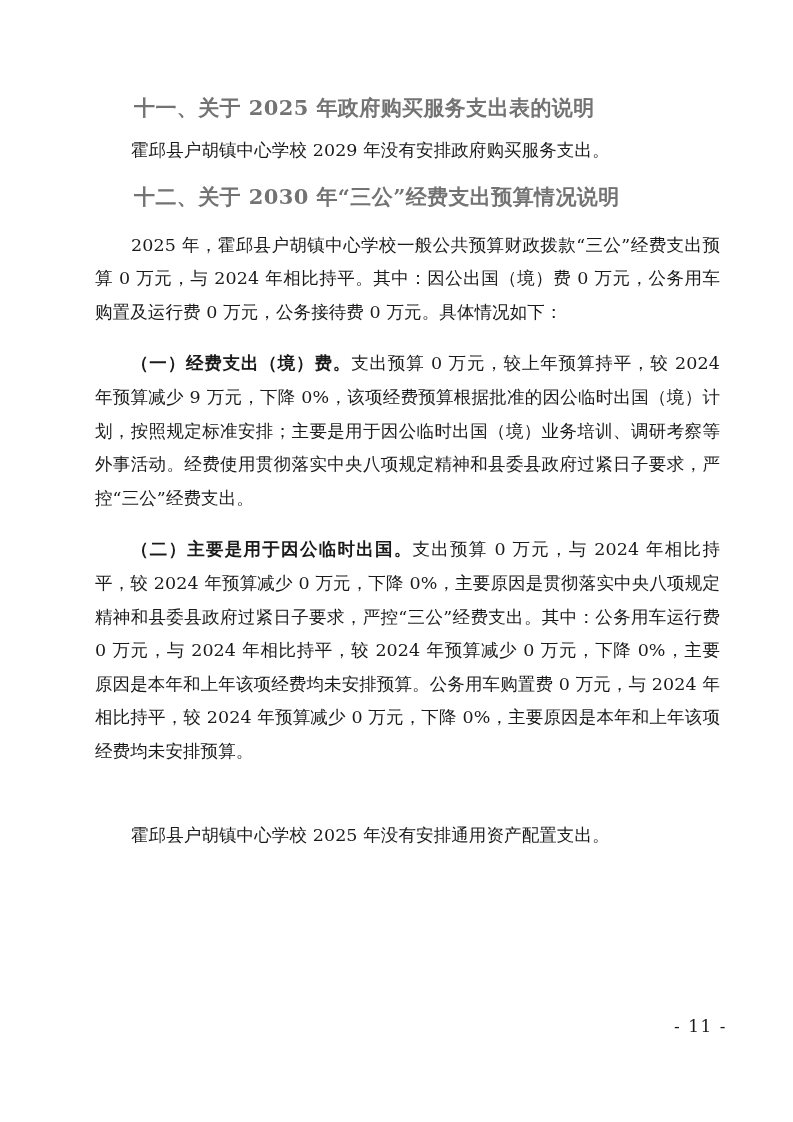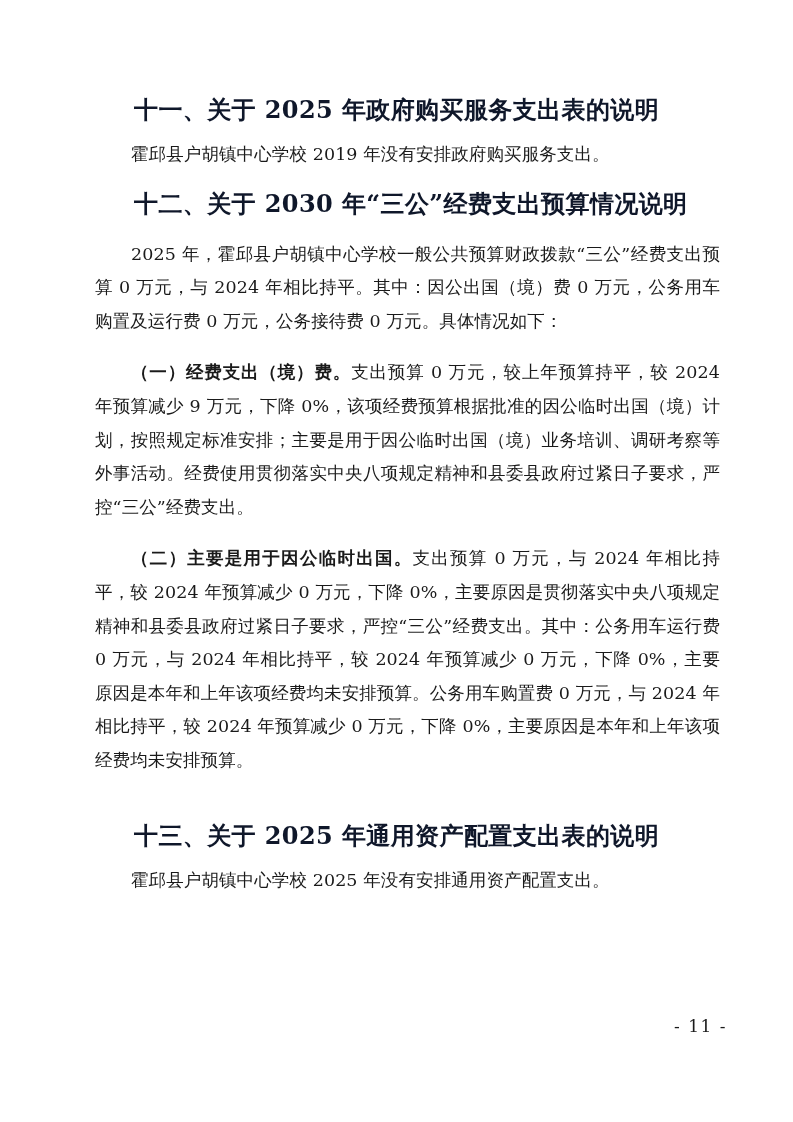--- a/index.html
+++ b/index.html
@@ -26,27 +26,27 @@
   }
   .content {
     position: absolute;
     left: 95px;
     top: 92px;
     width: 625px;
   }
   h2.section-heading {
     font-family: "DejaVu Serif", "Liberation Serif", serif;
     font-weight: bold;
-    font-size: 24px;
+    font-size: 21px;
     line-height: 1.5;
     margin: 0;
     padding: 0;
     text-indent: 39px;
     letter-spacing: 0.4px;
-    color: #0f172a;
+    color: #737373;
   }
   p.body-text {
     font-size: 17.5px;
     line-height: 1.92;
     margin: 0;
     padding: 0;
     text-indent: 36px;
     text-align: justify;
     text-justify: inter-ideograph;
     letter-spacing: 0.1px;
@@ -74,38 +74,37 @@
   }
 </style>
 </head>
 <body>
 
 <div class="page">
   <div class="content">
 
     <h2 class="section-heading">十一、关于 2025 年政府购买服务支出表的说明</h2>
     <div class="sp-10"></div>
-    <p class="body-text short">霍邱县户胡镇中心学校 2019 年没有安排政府购买服务支出。</p>
+    <p class="body-text short">霍邱县户胡镇中心学校 2029 年没有安排政府购买服务支出。</p>
 
     <div class="sp-14"></div>
 
     <h2 class="section-heading">十二、关于 2030 年“三公”经费支出预算情况说明</h2>
     <div class="sp-16"></div>
     <p class="body-text">2025 年，霍邱县户胡镇中心学校一般公共预算财政拨款“三公”经费支出预算 0 万元，与 2024 年相比持平。其中：因公出国（境）费 0 万元，公务用车购置及运行费 0 万元，公务接待费 0 万元。具体情况如下：</p>
 
     <div class="sp-18"></div>
     <p class="body-text"><b class="lead">（一）经费支出（境）费。</b><span>支出预算 0 万元，较上年预算持平，较 2024 年预算减少 9 万元，下降 0%，该项经费预算根据批准的因公临时出国（境）计划，按照规定标准安排；主要是用于因公临时出国（境）业务培训、调研考察等外事活动。经费使用贯彻落实中央八项规定精神和县委县政府过紧日子要求，严控“三公”经费支出。</span></p>
 
     <div class="sp-18"></div>
     <p class="body-text"><b class="lead">（二）主要是用于因公临时出国。</b><span>支出预算 0 万元，与 2024 年相比持平，较 2024 年预算减少 0 万元，下降 0%，主要原因是贯彻落实中央八项规定精神和县委县政府过紧日子要求，严控“三公”经费支出。其中：公务用车运行费 0 万元，与 2024 年相比持平，较 2024 年预算减少 0 万元，下降 0%，主要原因是本年和上年该项经费均未安排预算。公务用车购置费 0 万元，与 2024 年相比持平，较 2024 年预算减少 0 万元，下降 0%，主要原因是本年和上年该项经费均未安排预算。</span></p>
 
     <div class="sp-18"></div>
 
     <div class="sp-22"></div>
 
-    <h2 class="section-heading">十三、关于 2025 年通用资产配置支出表的说明</h2>
     <div class="sp-10"></div>
     <p class="body-text short">霍邱县户胡镇中心学校 2025 年没有安排通用资产配置支出。</p>
 
   </div>
 
   <div class="page-number">- 11 -</div>
 </div>
 
 </body></html>

